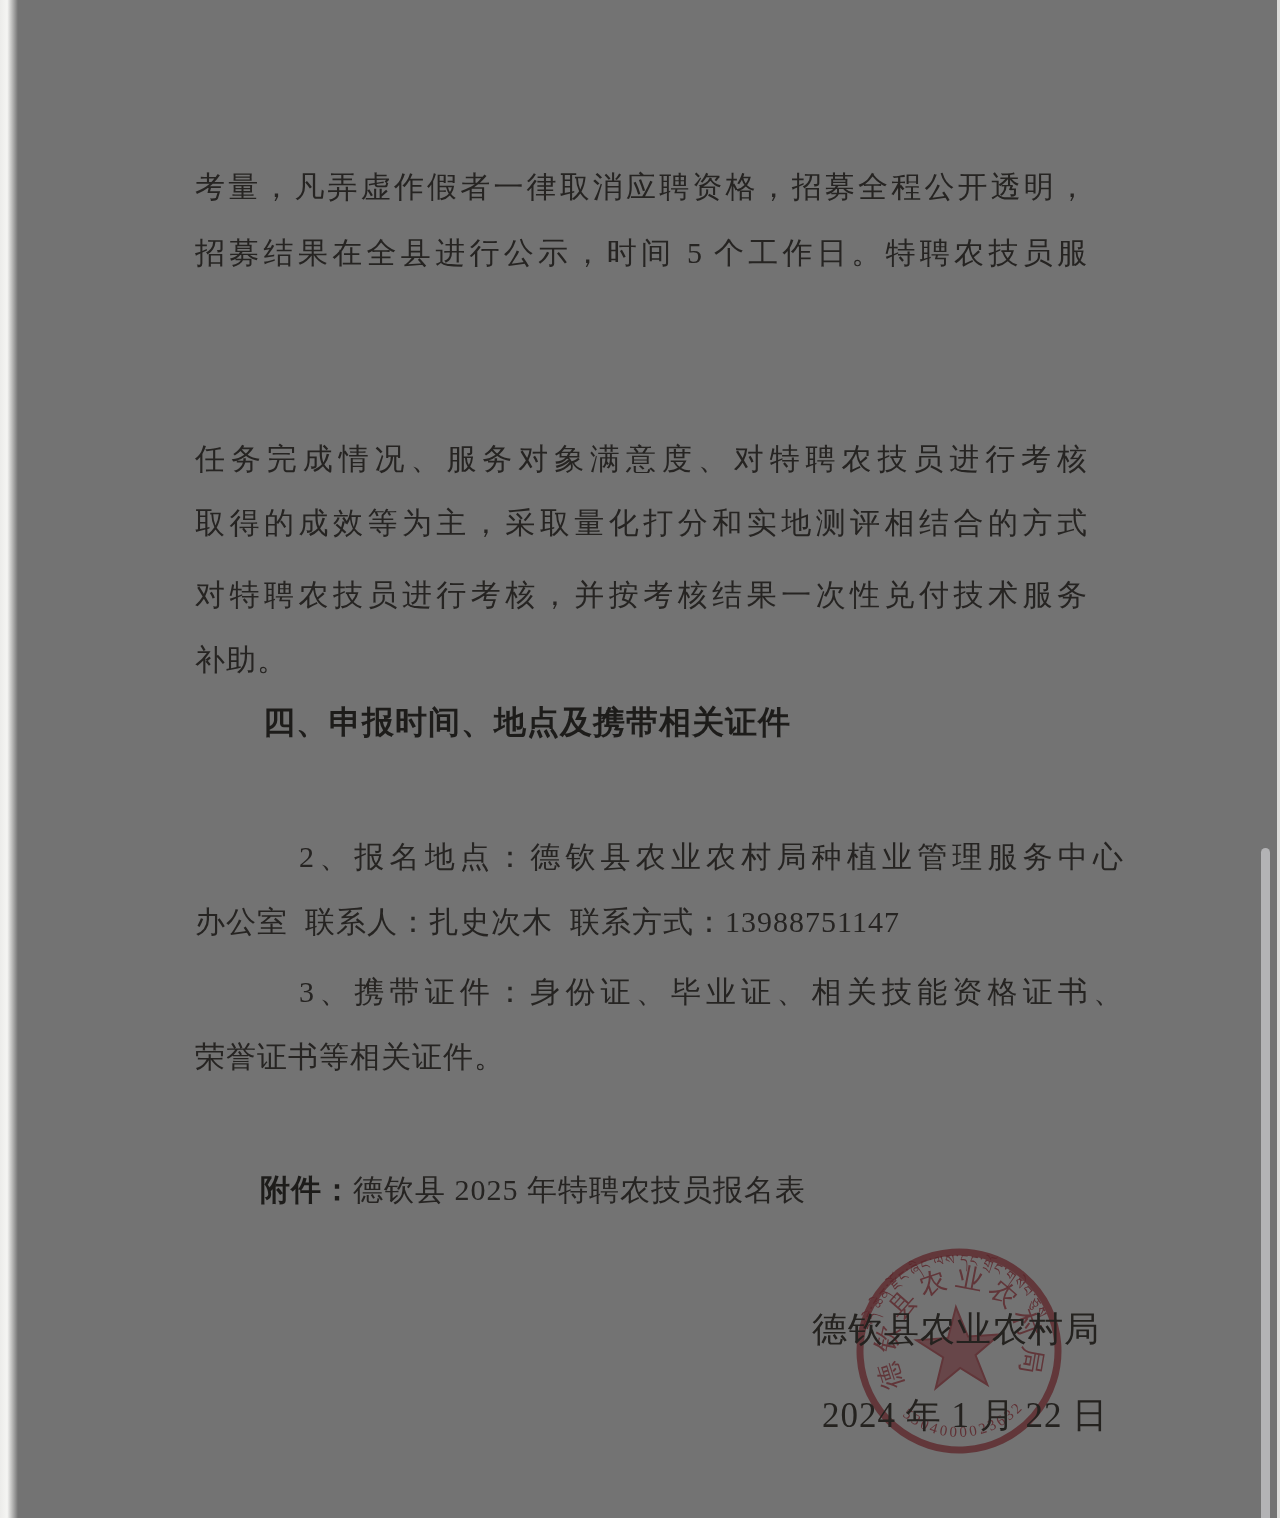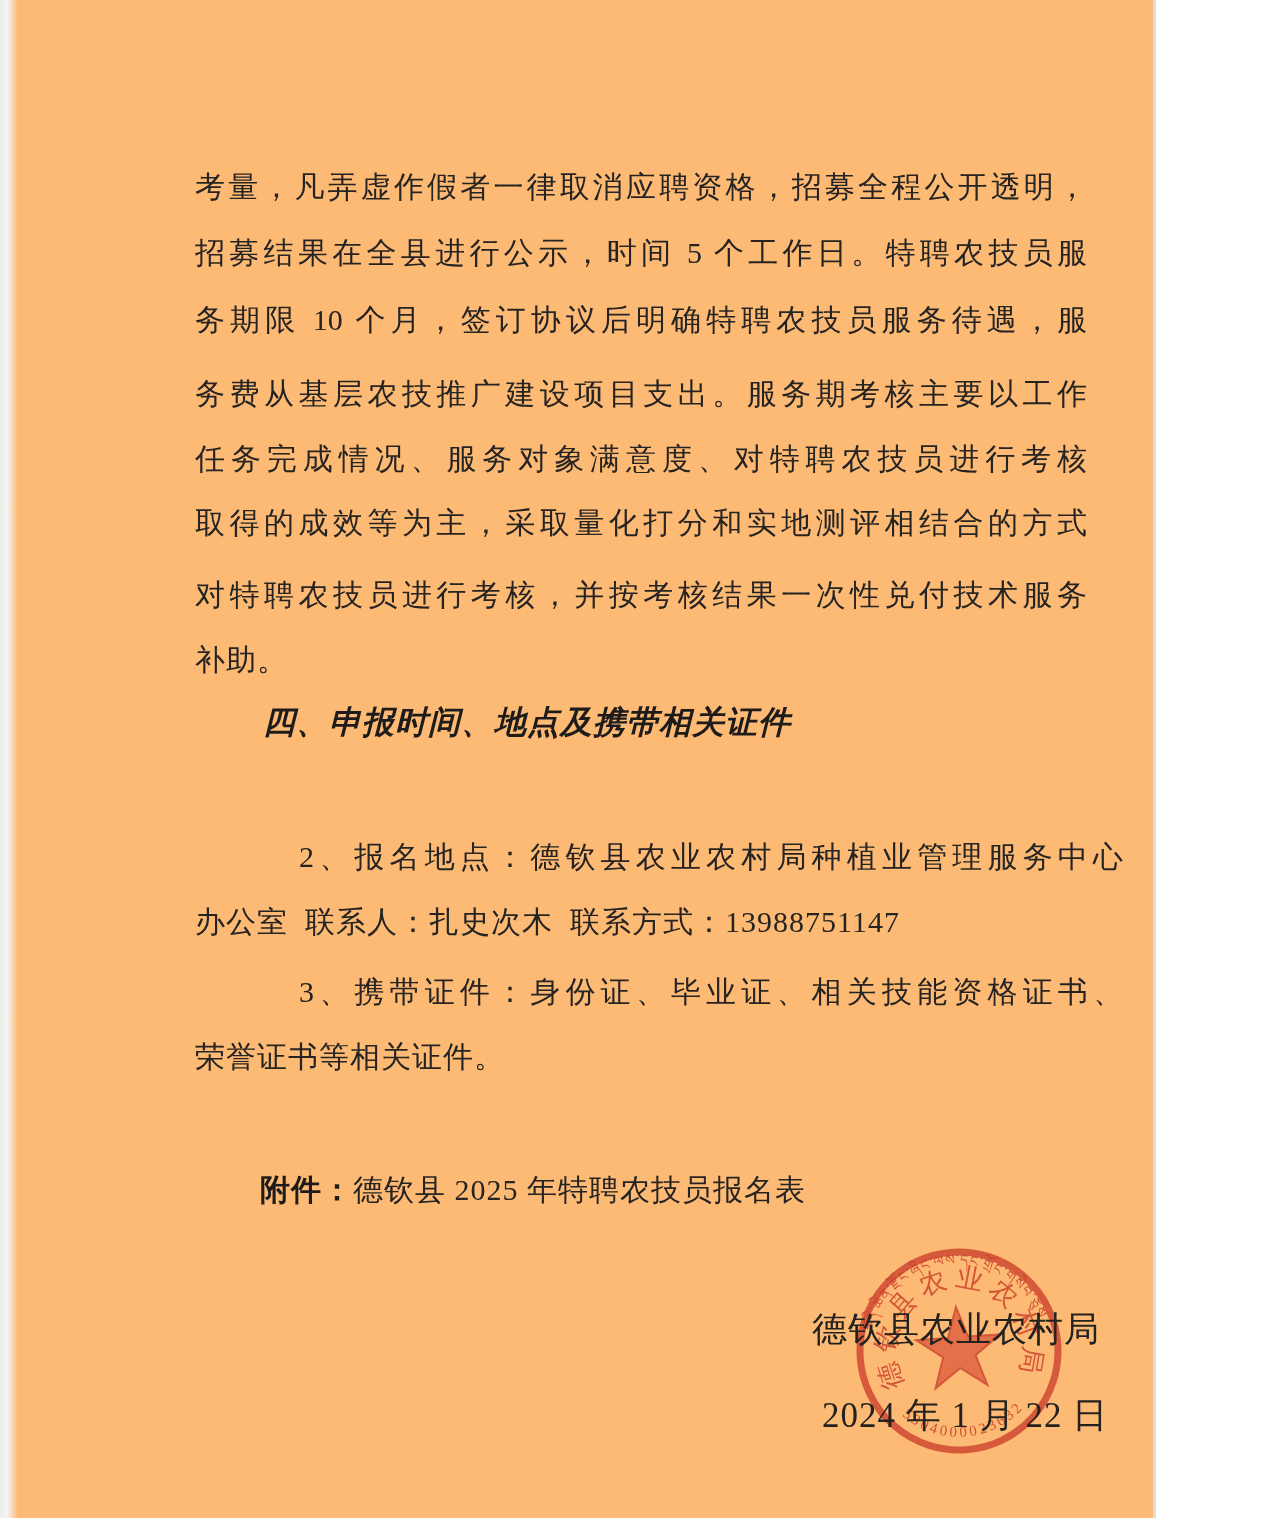--- a/index.html
+++ b/index.html
@@ -1,19 +1,19 @@
 <!DOCTYPE html>
 <html><head>
 <meta charset="utf-8">
 <style>
   html,body{margin:0;padding:0;}
   .screen{
     position:relative;
-    width:1156px;height:1518px;
-    background:#fdba74;
+    width:1280px;height:1518px;
+    background:#737373;
     overflow:hidden;
     font-family:"Liberation Serif","DejaVu Serif",serif;
   }
   
   .left-edge{
     position:absolute;left:0;top:0;width:18px;height:100%;
     background:linear-gradient(90deg,#ececea 0%,#f5f5f3 40%,rgba(252,252,251,0) 100%);
   }
   
   .right-line{
@@ -40,21 +40,20 @@
   }
   .full{left:195px;width:892px;}
   .ind{left:263px;}
   .ind.just{width:824px;margin-left:36px;}
   .heading{
     font-family:"Liberation Sans","DejaVu Sans",sans-serif;
     font-weight:bold;
     font-size:32px;
     color:#1d1c1a;
     letter-spacing:1px;
-    font-style:italic;
   }
   .att-label{
     font-family:Liberation Sans, sans-serif;
     font-weight:bold;
     color:#1d1c1a;
   }
   .sig{
     position:absolute;
     color:#24221f;
     font-size:35px;
@@ -72,22 +71,20 @@
 </style>
 </head>
 <body>
 
 <div class="screen">
 
   <div class="left-edge"></div>
 
   <div class="doc-line full just" style="top:166px">考量，凡弄虚作假者一律取消应聘资格，招募全程公开透明，</div>
   <div class="doc-line full just" style="top:232px">招募结果在全县进行公示，时间 5 个工作日。特聘农技员服</div>
-  <div class="doc-line full just" style="top:299px">务期限 10 个月，签订协议后明确特聘农技员服务待遇，服</div>
-  <div class="doc-line full just" style="top:373px">务费从基层农技推广建设项目支出。服务期考核主要以工作</div>
   <div class="doc-line full just" style="top:438px">任务完成情况、服务对象满意度、对特聘农技员进行考核</div>
   <div class="doc-line full just" style="top:574px">对特聘农技员进行考核，并按考核结果一次性兑付技术服务</div>
   <div class="doc-line full just" style="top:502px">取得的成效等为主，采取量化打分和实地测评相结合的方式</div>
   <div class="doc-line" style="top:639px;left:195px">补助。</div>
 
   <div class="doc-line ind heading" style="top:701px">四、申报时间、地点及携带相关证件</div>
 
   <div class="doc-line ind just" style="top:836px">2、报名地点：德钦县农业农村局种植业管理服务中心</div>
   <div class="doc-line" style="top:901px;left:195px">办公室  联系人：扎史次木  联系方式：13988751147</div>
   <div class="doc-line ind just" style="top:971px">3、携带证件：身份证、毕业证、相关技能资格证书、</div>

